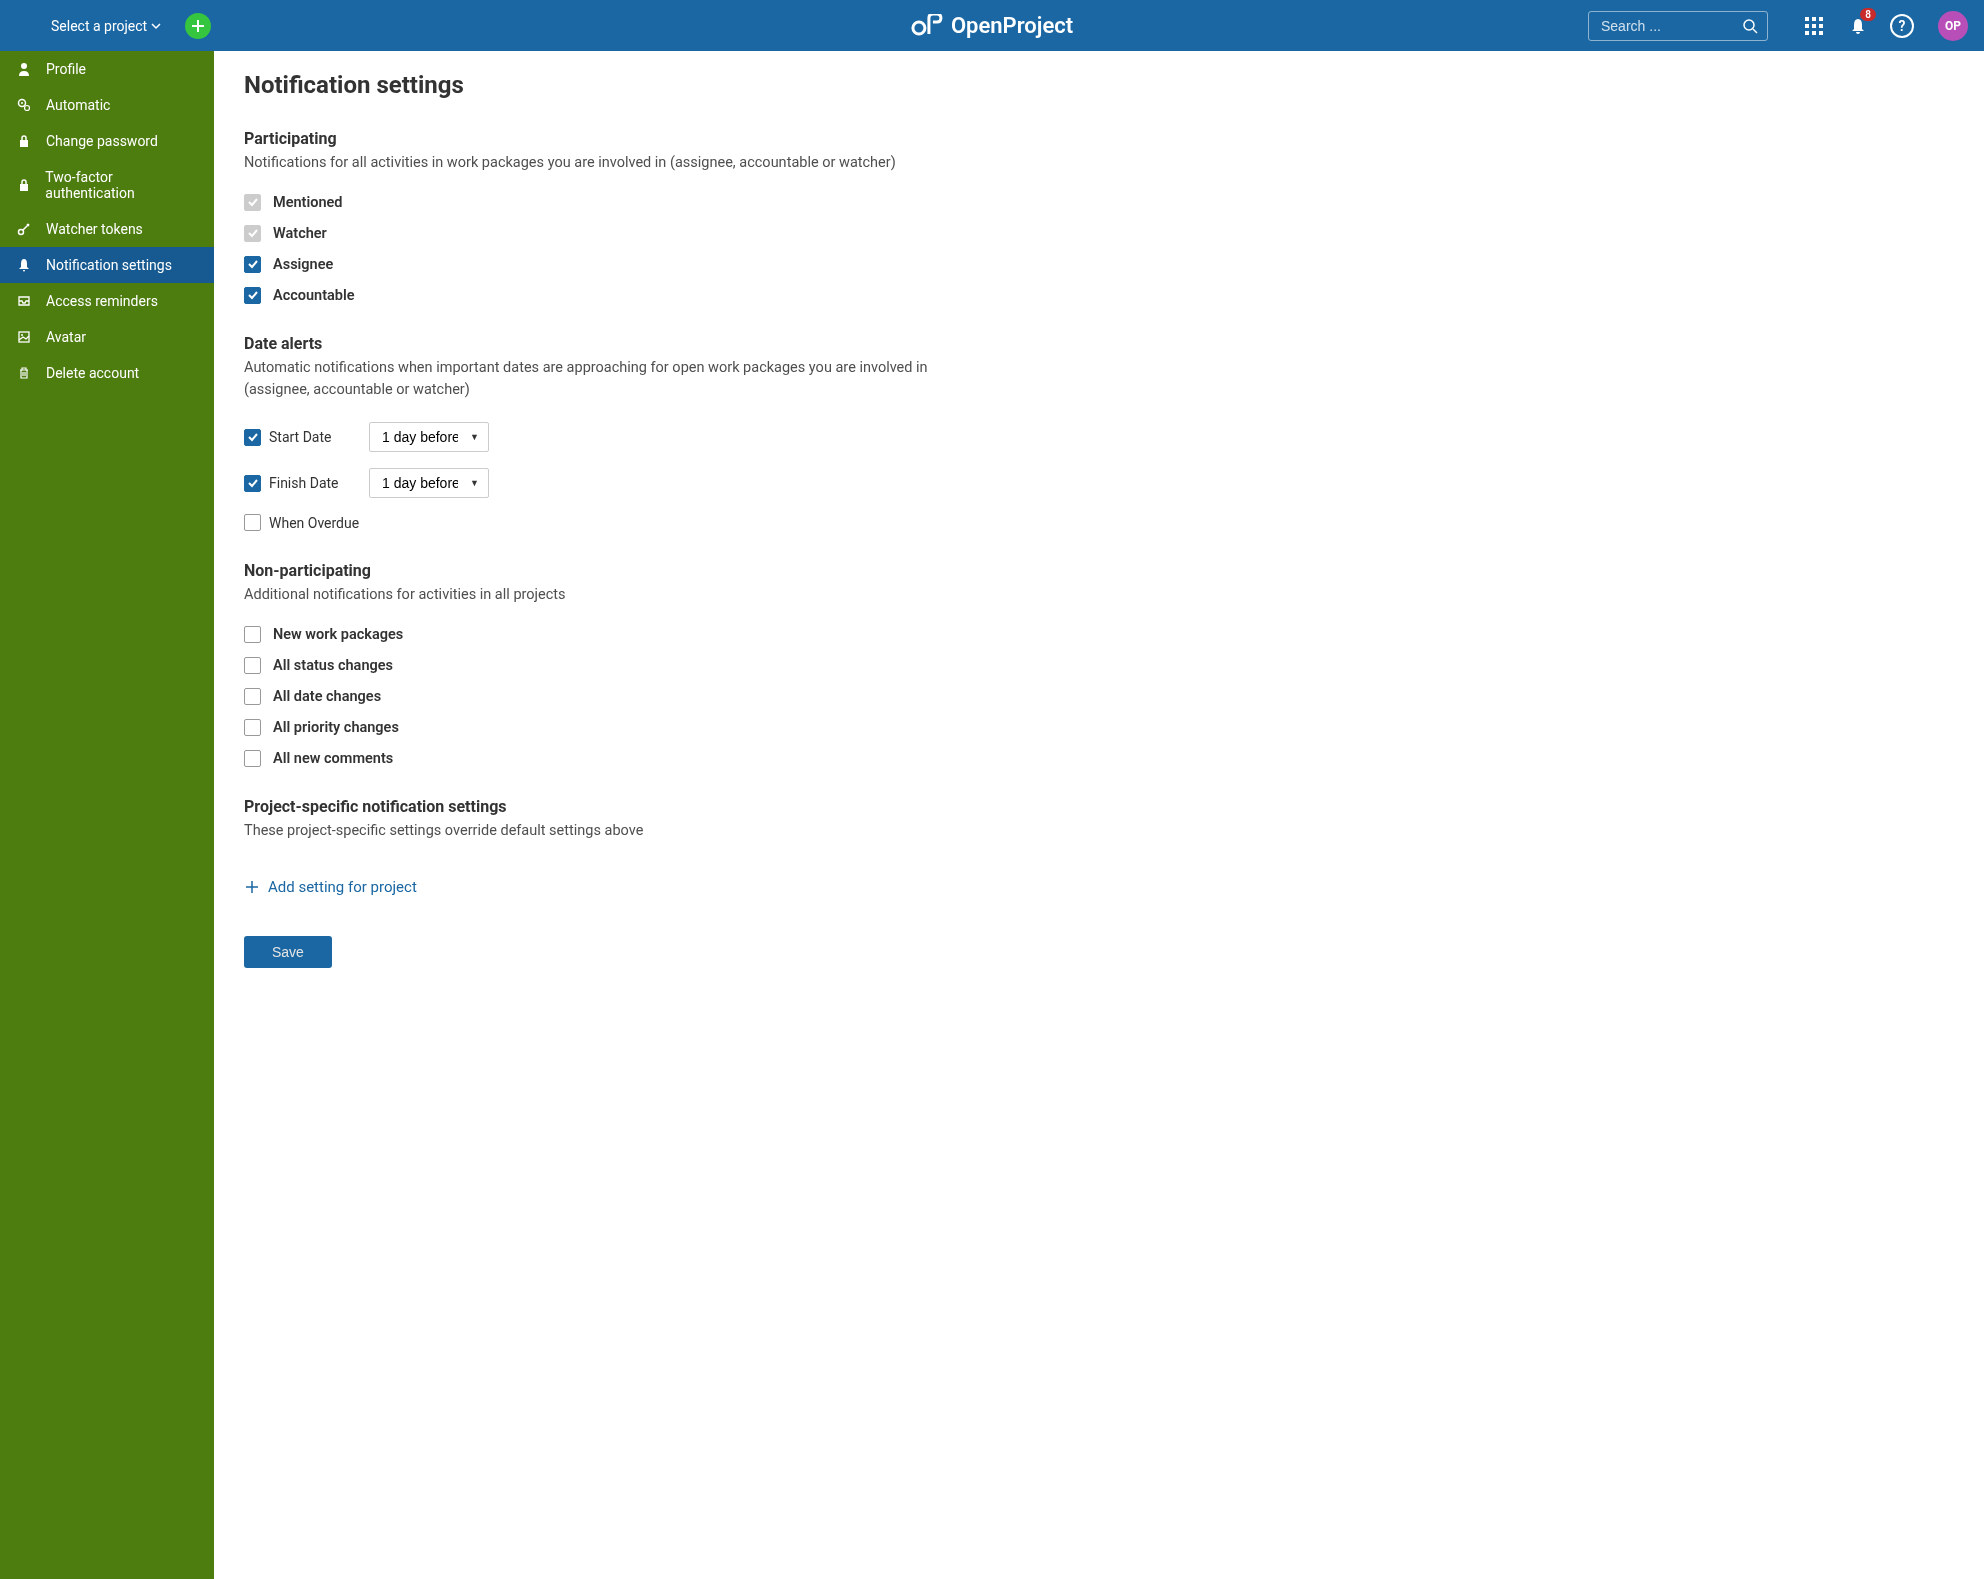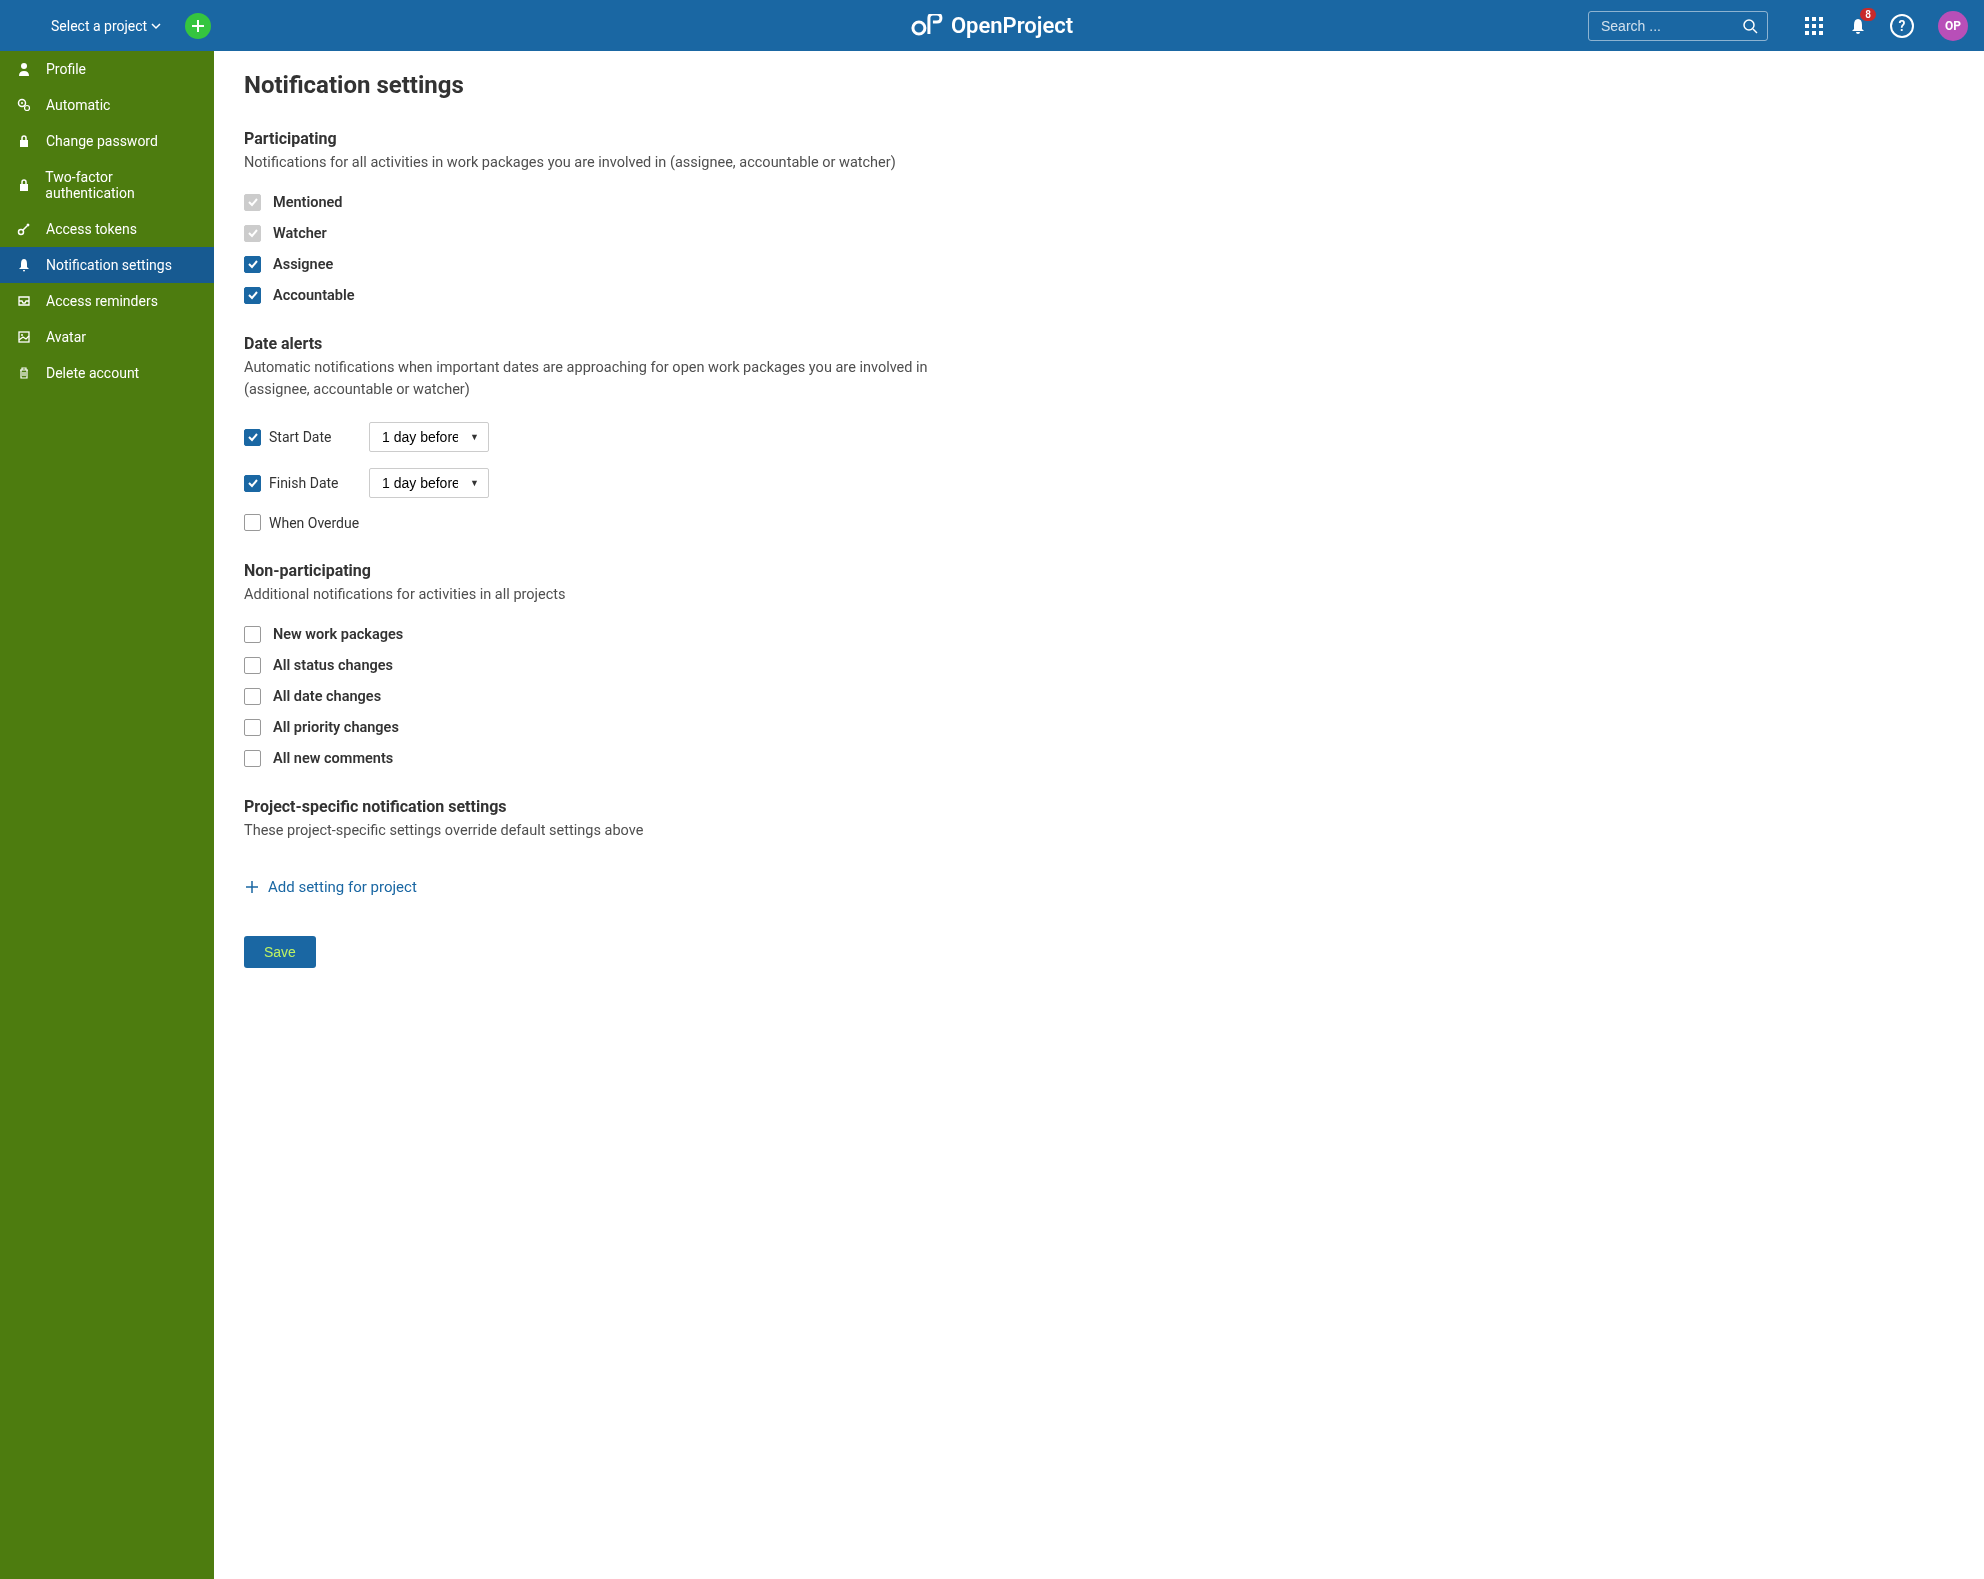--- a/index.html
+++ b/index.html
@@ -197,23 +197,23 @@
       color: #1a67a3;
       cursor: pointer;
       margin-top: 36px;
       margin-bottom: 40px;
       font-size: 15px;
     }
     .add-project-link svg { margin-right: 8px;}
     
     .save-btn {
       background: #1a67a3;
-      color: #bef264;
+      color: #e5e5e5;
       border: none;
-      padding: 8px 20px;
+      padding: 8px 28px;
       font-size: 14px;
       border-radius: 3px;
       cursor: pointer;
     }
   </style>
 </head>
 <body>
 
 <div class="top-header">
   <div class="project-select">
@@ -306,21 +306,21 @@
         </span>
       <span>Two-factor authentication</span>
     </div>
     <div class="sidebar-item">
       <span class="nav-icon">
           <svg width="14" height="14" viewBox="0 0 14 14">
             <circle cx="4" cy="10" r="2.5" stroke="#fff" stroke-width="1.5" fill="none"></circle>
             <path d="M6 8 L12 2 M10 2 L12 4" stroke="#fff" stroke-width="1.5"></path>
           </svg>
         </span>
-      <span>Access tokens</span>
+      <span>Watcher tokens</span>
     </div>
     <div class="sidebar-item active">
       <span class="nav-icon">
           <svg width="14" height="14" viewBox="0 0 14 14">
             <path d="M7 1 Q4 1 4 6 L4 9 L2 11 L12 11 L10 9 L10 6 Q10 1 7 1 M6 12 Q6 13.5 7 13.5 Q8 13.5 8 12" fill="#fff"></path>
           </svg>
         </span>
       <span>Notification settings</span>
     </div>
     <div class="sidebar-item">

